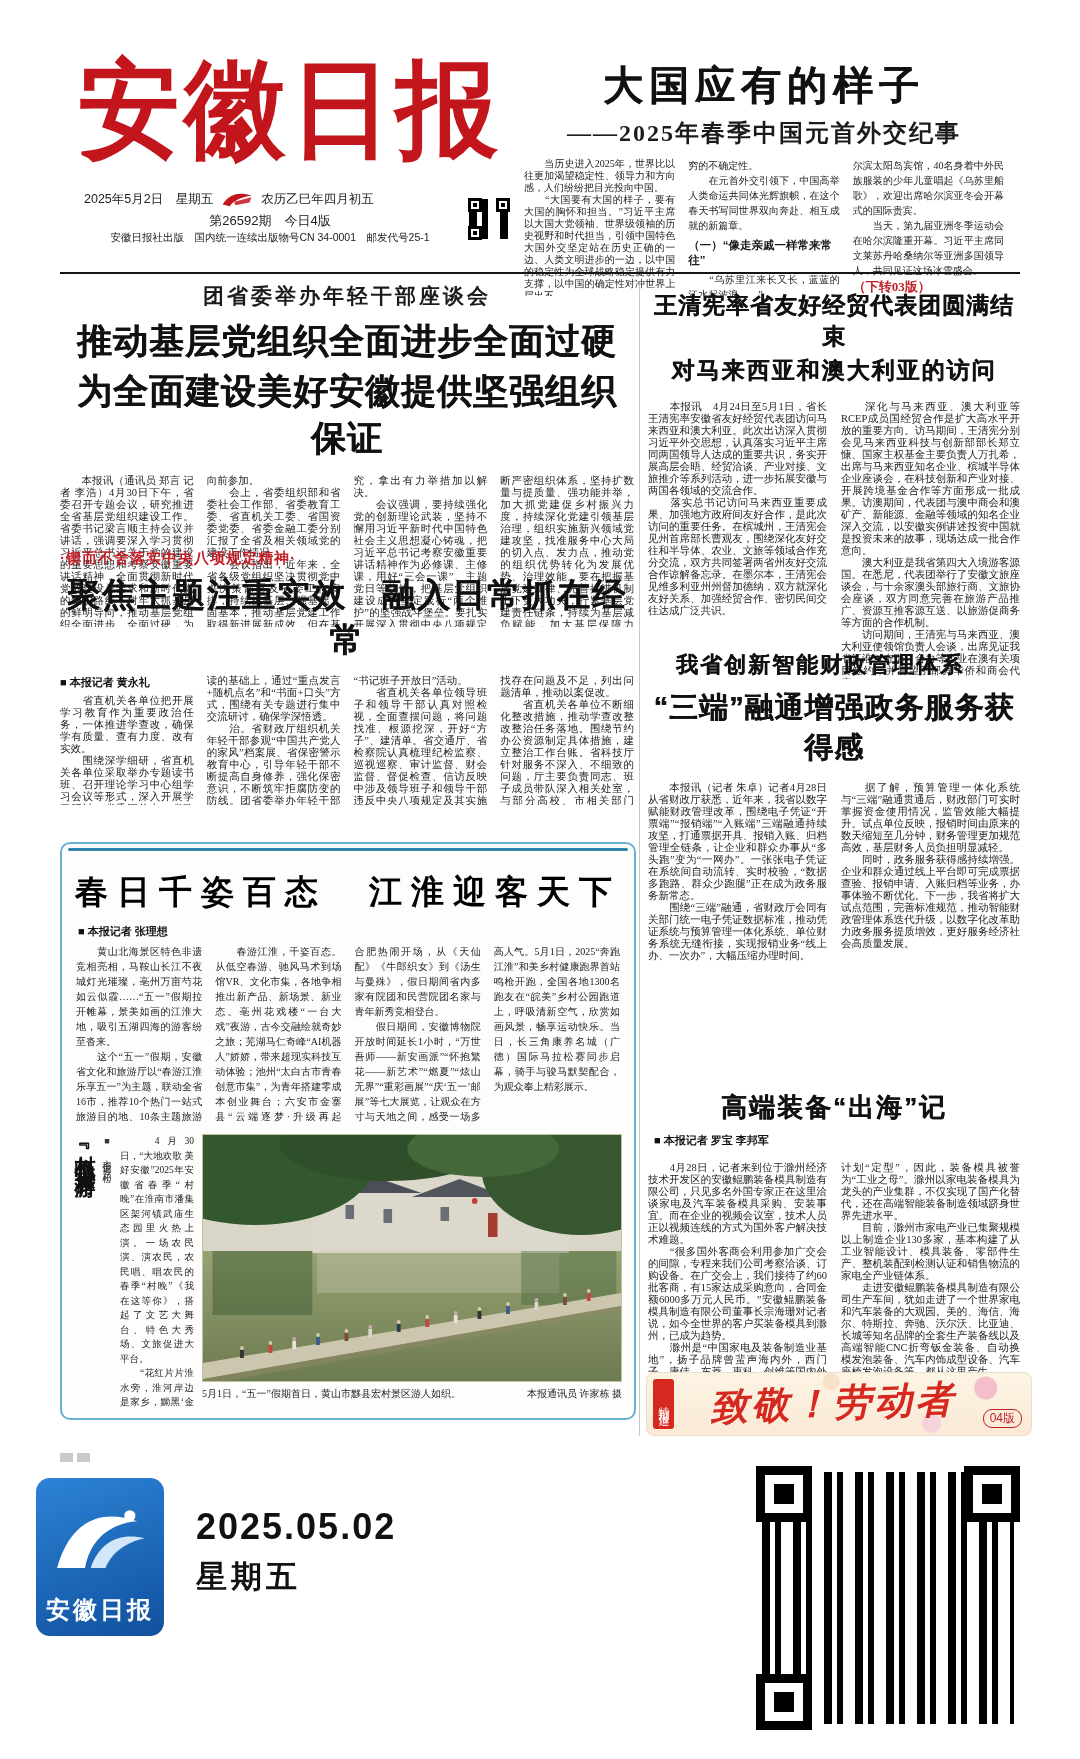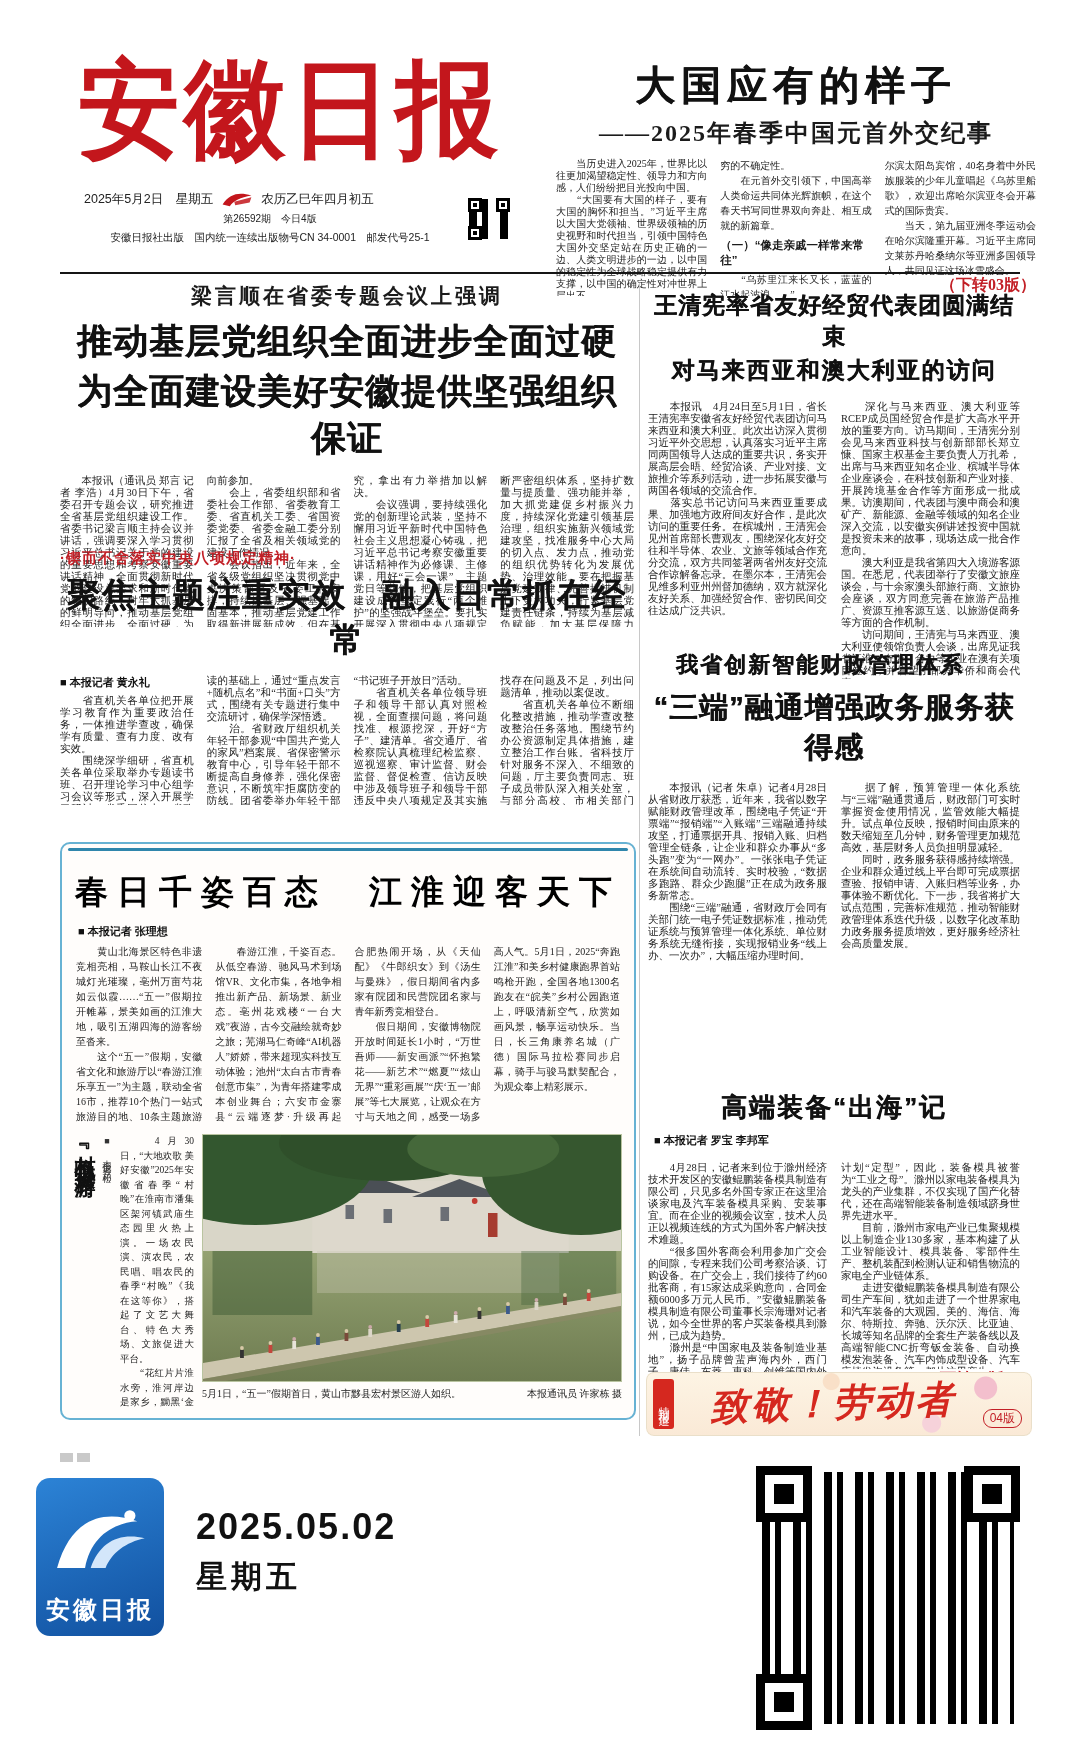--- a/index.html
+++ b/index.html
@@ -4,29 +4,29 @@
 <style>
   html,body{margin:0;padding:0;}
   body{width:1080px;height:1759px;position:relative;background:#ffffff;
        font-family:"Liberation Serif",serif;color:#1b1b1b;overflow:hidden;}
   .abs{position:absolute;}
   .sans{font-family:"Liberation Sans",sans-serif;}
   .jcol{text-align:justify;white-space:pre-line;font-size:10.5px;line-height:12px;color:#222;overflow:hidden;}
   .cols{display:flex;gap:13px;}
   .cols>*{flex:1;min-width:0;}
   .byline{font-family:"Liberation Sans",sans-serif;font-weight:bold;font-size:11px;color:#111;}
-  .jump{color:#c21f26;font-weight:bold;font-size:16px;text-align:right;}
+  .jump{color:#c21f26;font-weight:bold;font-size:13px;text-align:left;}
   .bighead{font-family:"Liberation Sans",sans-serif;font-weight:bold;color:#111;
            text-align:center;text-shadow:0.6px 0 currentColor;}
   
   .masthead{left:64px;top:52px;width:452px;text-align:center;font-weight:bold;color:#c3161c;
             font-size:102px;line-height:1.15;letter-spacing:4px;transform:scaleY(1.04);}
   .dateline{left:84px;top:190px;width:372px;text-align:center;font-size:12.5px;color:#222;
             display:flex;align-items:center;gap:7px;}
-  .dl2{left:84px;top:212px;width:372px;text-align:center;font-size:10px;color:#222;}
+  .dl2{left:84px;top:212px;width:372px;text-align:center;font-size:13px;color:#222;}
   .dl3{left:84px;top:231px;width:372px;text-align:center;font-size:10.5px;color:#222;}
   
   .qrbox{background:#fff;}
   .qrnoise{position:absolute;background:
     repeating-linear-gradient(90deg,#000 0 8px,#fff 8px 13px,#000 13px 19px,#fff 19px 31px),
     repeating-linear-gradient(0deg,rgba(255,255,255,.9) 0 6px,transparent 6px 11px,rgba(255,255,255,.9) 11px 24px,transparent 24px 29px);}
   .finder{position:absolute;box-sizing:border-box;border:9px solid #000;background:#fff;width:56px;height:56px;}
   .finder::after{content:"";position:absolute;inset:9px;background:#000;}
   .finder.m{width:14px;height:14px;border-width:3px;}
   .finder.m::after{inset:2px;}
@@ -83,21 +83,21 @@
 <div class="abs dl2 sans">第26592期　今日4版</div>
 <div class="abs dl3 sans">安徽日报社出版　国内统一连续出版物号CN 34-0001　邮发代号25-1</div>
 
 <div class="abs qrbox" style="left:466px;top:196px;width:46px;height:46px;">
   <div class="qrnoise" style="inset:3px;"></div>
   <div class="finder m" style="left:2px;top:2px;"></div>
   <div class="finder m" style="right:2px;top:2px;"></div>
   <div class="finder m" style="left:2px;bottom:2px;"></div>
 </div>
 
-<div class="abs" style="left:556px;top:58px;width:480px;">
+<div class="abs" style="left:524px;top:58px;width:480px;">
   <div class="bighead" style="font-size:40px;letter-spacing:6px;">大国应有的样子</div>
   <div style="text-align:center;font-size:24px;font-weight:bold;margin-top:4px;letter-spacing:2px;">——2025年春季中国元首外交纪事</div>
   <div class="cols" style="margin-top:9px;height:138px;">
     <div class="jcol" style="font-size:10px;line-height:12px;">　　当历史进入2025年，世界比以往更加渴望稳定性、领导力和方向感，人们纷纷把目光投向中国。
 　　“大国要有大国的样子，要有大国的胸怀和担当。”习近平主席以大国大党领袖、世界级领袖的历史视野和时代担当，引领中国特色大国外交坚定站在历史正确的一边、人类文明进步的一边，以中国的稳定性为全球战略稳定提供有力支撑，以中国的确定性对冲世界上层出不</div>
     <div style="overflow:hidden;">
       <div class="jcol" style="font-size:10px;line-height:15px;">穷的不确定性。
 　　在元首外交引领下，中国高举人类命运共同体光辉旗帜，在这个春天书写同世界双向奔赴、相互成就的新篇章。</div>
       <div class="sans" style="font-size:11.5px;font-weight:bold;margin:5px 0 4px;">（一）“像走亲戚一样常来常往”</div>
       <div class="jcol" style="font-size:10px;line-height:15px;">　　“乌苏里江来长又长，蓝蓝的江水起波浪……”
@@ -108,21 +108,21 @@
 　　当天，第九届亚洲冬季运动会在哈尔滨隆重开幕。习近平主席同文莱苏丹哈桑纳尔等亚洲多国领导人，共同见证这场冰雪盛会。</div>
       <div class="jump">（下转03版）</div>
     </div>
   </div>
 </div>
 
 <div class="abs hrule"></div>
 <div class="abs vrule"></div>
 
 <div class="abs" style="left:60px;top:282px;width:574px;">
-  <div style="text-align:center;font-size:21px;font-weight:bold;letter-spacing:3px;">梁言顺在省委专题会议上强调</div>
+  <div style="text-align:center;font-size:21px;font-weight:bold;letter-spacing:3px;">团省委举办年轻干部座谈会</div>
   <div class="bighead" style="font-size:35px;letter-spacing:1px;margin-top:8px;">推动基层党组织全面进步全面过硬</div>
   <div class="bighead" style="font-size:35px;letter-spacing:1px;margin-top:3px;">为全面建设美好安徽提供坚强组织保证</div>
   <div class="cols" style="margin-top:13px;height:152px;">
     <div class="jcol">　　本报讯（通讯员 郑言 记者 李浩）4月30日下午，省委召开专题会议，研究推进全省基层党组织建设工作。省委书记梁言顺主持会议并讲话，强调要深入学习贯彻习近平总书记关于党的建设的重要思想和考察安徽重要讲话精神，全面贯彻新时代党的建设总要求和新时代党的组织路线，树牢大抓基层的鲜明导向，推动基层党组织全面进步、全面过硬，为奋力谱写中国式现代化安徽篇章提供坚强组织保证。省领导张西明、刘海泉、孙红梅、钱三雄、单</div>
     <div class="jcol">向前参加。
 　　会上，省委组织部和省委社会工作部、省委教育工委、省直机关工委、省国资委党委、省委金融工委分别汇报了全省及相关领域党的建设工作情况。
 　　会议指出，近年来，全省各级党组织坚决贯彻党中央决策部署及省委工作安排，持续抓基层、强基础、固基本，推动基层党建工作取得新进展新成效，但在基层党组织标准化规范化建设、党员队伍教育管理、压实基层党建责任等方面还存在一些薄弱环节，要深入研</div>
     <div class="jcol">究，拿出有力举措加以解决。
 　　会议强调，要持续强化党的创新理论武装，坚持不懈用习近平新时代中国特色社会主义思想凝心铸魂，把习近平总书记考察安徽重要讲话精神作为必修课、主修课，用好“三会一课”、主题党日等载体，把基层党组织建设成为坚定践行“两个维护”的坚强战斗堡垒。要扎实开展深入贯彻中央八项规定精神学习教育，以严的标准、严的要求一体推进学查改，注重开门搞教育，真正让群众可感可及。要不</div>
     <div class="jcol">断严密组织体系，坚持扩数量与提质量、强功能并举，加大抓党建促乡村振兴力度，持续深化党建引领基层治理，组织实施新兴领域党建攻坚，找准服务中心大局的切入点、发力点，推动党的组织优势转化为发展优势、治理效能。要在把握基层党建规律、完善推进机制上下更大功夫，拧紧基层党建责任链条，持续为基层减负赋能，加大基层保障力度，推动基层党建各项任务一贯到底、落地见效。</div>

